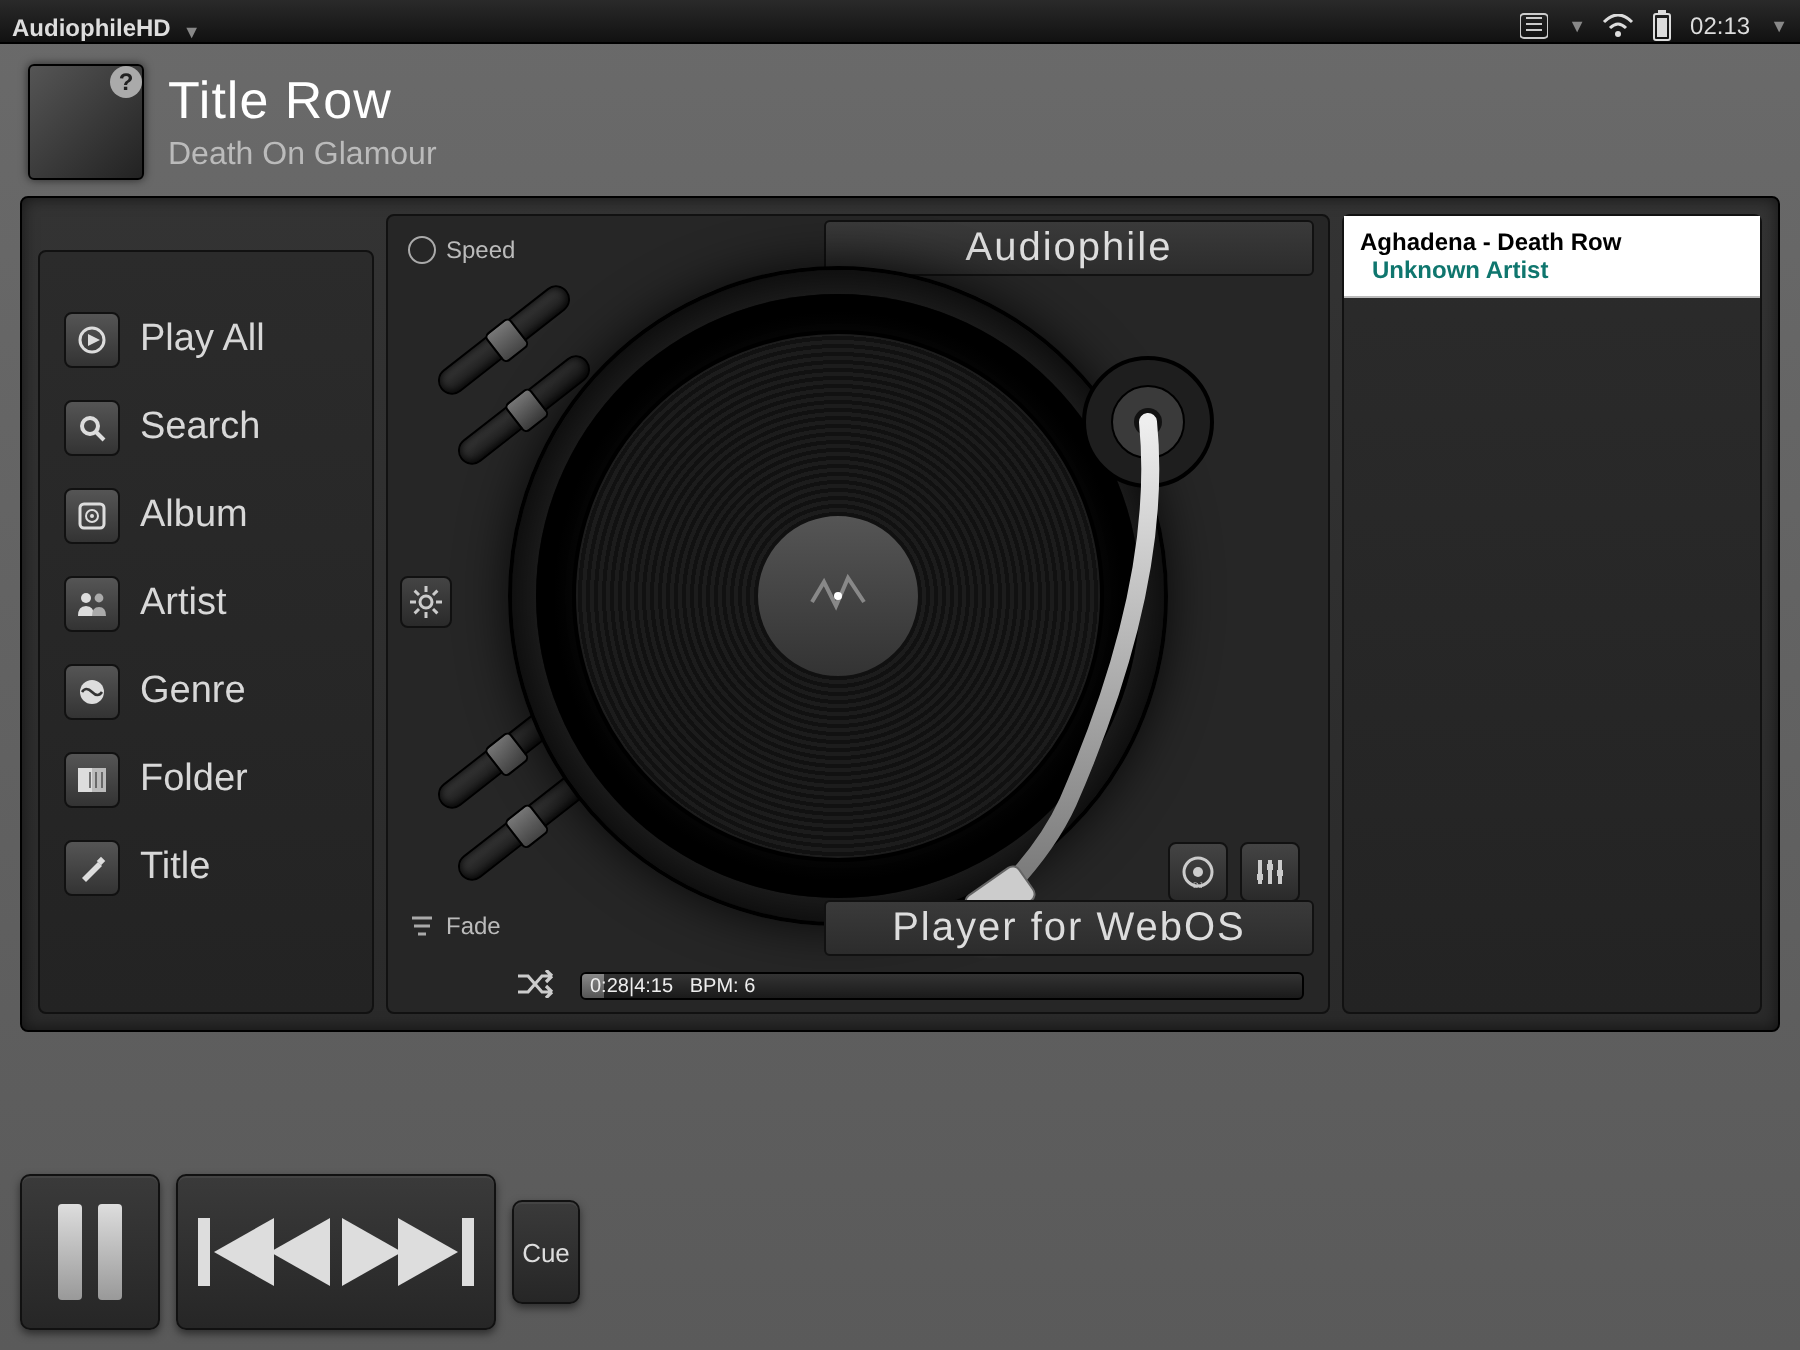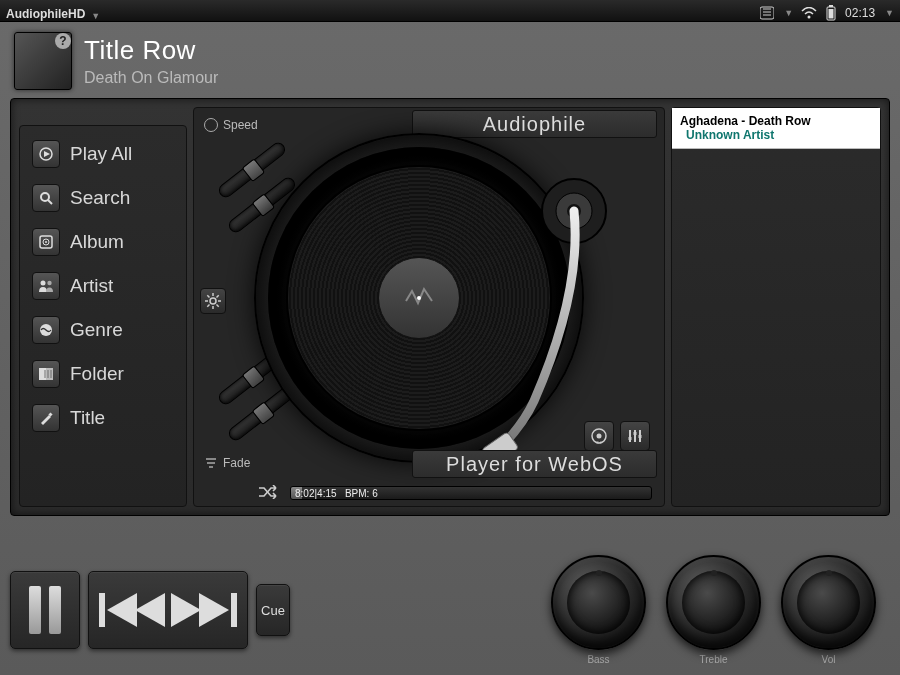--- a/index.html
+++ b/index.html
@@ -56,21 +56,21 @@
     border-radius:4px;
     display:flex; gap:6px; padding:8px;
     box-shadow: inset 0 0 8px rgba(0,0,0,.6);
   }
   
   .sidebar {
     width:168px;
     background: linear-gradient(180deg,#2b2b2b,#232323);
     border:1px solid #111;
     border-radius:4px;
-    padding:10px 10px 18px 10px;
+    padding:26px 10px 18px 10px;
     display:flex; flex-direction:column; gap:8px;
     margin-top:18px;
   }
   .sidebar-item {
     display:flex; align-items:center; gap:10px;
     padding:4px 2px; cursor:pointer;
   }
   .sidebar-item .icon {
     width:28px; height:28px;
     background: linear-gradient(180deg,#555,#333);
@@ -469,21 +469,21 @@
     <div class="progressrow">
       <span class="shuffle">
         <svg width="20" height="14" viewBox="0 0 20 14">
             <path d="M1 3 H6 L13 11 H18 M18 11 L15 8 M18 11 L15 14" fill="none" stroke="#ccc" stroke-width="1.6"></path>
             <path d="M1 11 H6 L13 3 H18 M18 3 L15 0 M18 3 L15 6" fill="none" stroke="#ccc" stroke-width="1.6"></path>
           </svg>
       </span>
       <div class="progressbar">
         <div class="fill"></div>
         <div class="text">
-          <span>8:02</span><span>|</span><span>4:15</span>
+          <span>0:28</span><span>|</span><span>4:15</span>
           &nbsp;&nbsp;<span>BPM:</span> <span>6</span>
         </div>
       </div>
     </div>
   </div>
 
   <div class="playlist">
     <div class="row">
       <span class="t">Aghadena - Death Row</span><br>
       <span class="a">Unknown Artist</span>
@@ -509,27 +509,13 @@
       <g>
         <polygon points="78,8 108,25 78,42" fill="#ddd"></polygon>
         <polygon points="106,8 136,25 106,42" fill="#ddd"></polygon>
         <rect x="138" y="8" width="6" height="34" fill="#ddd"></rect>
       </g>
     </svg>
   </div>
   <div class="cue">
     <span>Cue</span>
   </div>
-  <div class="knobs">
-    <div class="knob">
-      <div class="dial"></div>
-      <div class="kl">Bass</div>
-    </div>
-    <div class="knob">
-      <div class="dial"></div>
-      <div class="kl">Treble</div>
-    </div>
-    <div class="knob">
-      <div class="dial"></div>
-      <div class="kl">Vol</div>
-    </div>
-  </div>
 </div>
 
 </body></html>

